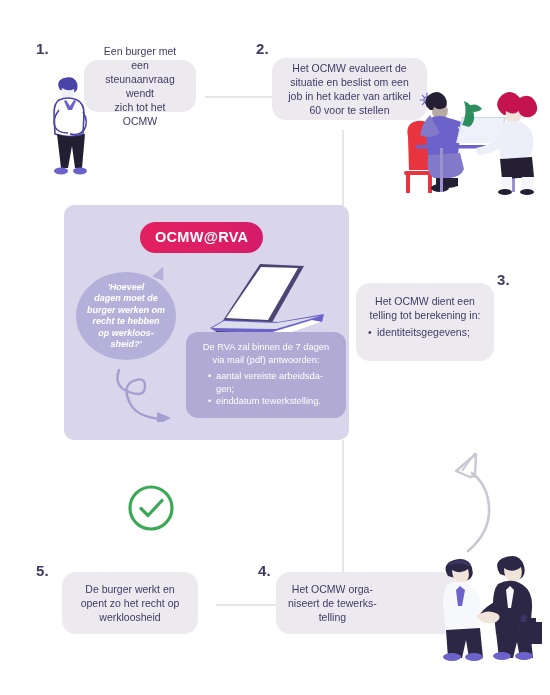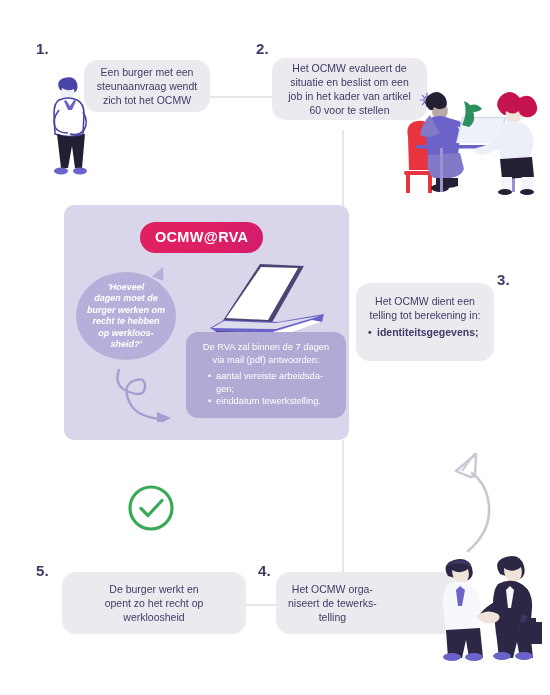--- a/index.html
+++ b/index.html
@@ -34,21 +34,21 @@
     font-size:10.5px;
     line-height:14px;
     text-align:center;
     box-sizing:border-box;
     padding:11px 12px;
   }
   .box ul{
     margin:3px 0 0 0;padding:0;list-style:none;text-align:left;
   }
   .box ul li{
-    position:relative;padding-left:9px;margin:0;font-weight:bold;
+    position:relative;padding-left:9px;margin:0;
   }
   .box ul li:before{
     content:"•";position:absolute;left:0;top:0;color:#3f3a66;
   }
 
   
   .panel{
     position:absolute;
     left:64px;top:205px;width:285px;height:235px;
     background:#d9d5ea;
@@ -137,21 +137,21 @@
     <path d="M24 14 q6 4 12 1 q2 8 -4 11 q-8 2 -9 -5 z" fill="#eef0f6"></path>
     <path d="M21 26 q9 -4 18 0 q7 3 7 14 l-1 20 q-14 5 -28 0 l-1 -20 q0 -11 5 -14z" fill="#ffffff" stroke="#4a43a8" stroke-width="1.6"></path>
     <path d="M28 26 l4 6 l4 -6 l2 1 l-4 9 l-4 0 l-4 -9z" fill="#6b63c9"></path>
     <path d="M21 36 q-7 9 -4 17 q3 6 13 6" fill="none" stroke="#4a43a8" stroke-width="1.6"></path>
     <path d="M45 38 q6 10 1 18 q-5 6 -14 4" fill="none" stroke="#4a43a8" stroke-width="1.6"></path>
     <path d="M19 60 q14 5 28 0 l-3 34 l-7 0 l-3 -22 l-4 22 l-7 0z" fill="#221f33"></path>
     <ellipse cx="23" cy="97" rx="7" ry="3.4" fill="#6b63c9"></ellipse>
     <ellipse cx="42" cy="97" rx="7" ry="3.4" fill="#6b63c9"></ellipse>
   </svg>
 
-  <div class="box" style="left:84px;top:60px;width:126px;height:52px;display:flex;align-items:center;justify-content:center;">
+  <div class="box" style="left:84px;top:60px;width:112px;height:52px;display:flex;align-items:center;justify-content:center;">
     <span class="bubbletext">Een burger met een
 steunaanvraag wendt
 zich tot het OCMW</span>
   </div>
 
   <div class="stepnum" style="left:256px;top:40px;">2.</div>
 
   <div class="box" style="left:272px;top:58px;width:155px;height:62px;display:flex;align-items:center;justify-content:center;">
     <span class="bubbletext">Het OCMW evalueert de
 situatie en beslist om een
@@ -290,19 +290,19 @@
     <path d="M100 58 q10 4 12 12 l-4 20 l-12 -2 l2 -22z" fill="#3b3663"></path>
     <path d="M98 66 l22 0 l2 22 l-24 0z" fill="#2b2745"></path>
     <path d="M104 62 l10 0 l0 6 l-10 0z" fill="#2b2745"></path>
     <path d="M74 76 l34 -2 l3 28 l-13 0 l-3 -16 l-4 16 l-14 0z" fill="#2b2745"></path>
     <ellipse cx="80" cy="100" rx="9" ry="4" fill="#6b63c9"></ellipse>
     <ellipse cx="102" cy="100" rx="9" ry="4" fill="#6b63c9"></ellipse>
   </svg>
 
   <div class="stepnum" style="left:36px;top:562px;">5.</div>
 
-  <div class="box" style="left:62px;top:572px;width:184px;height:62px;display:flex;align-items:center;justify-content:center;">
+  <div class="box" style="left:62px;top:572px;width:136px;height:62px;display:flex;align-items:center;justify-content:center;">
     <span class="bubbletext">De burger werkt en
 opent zo het recht op
 werkloosheid</span>
   </div>
 
 </div>
 
 </body></html>

